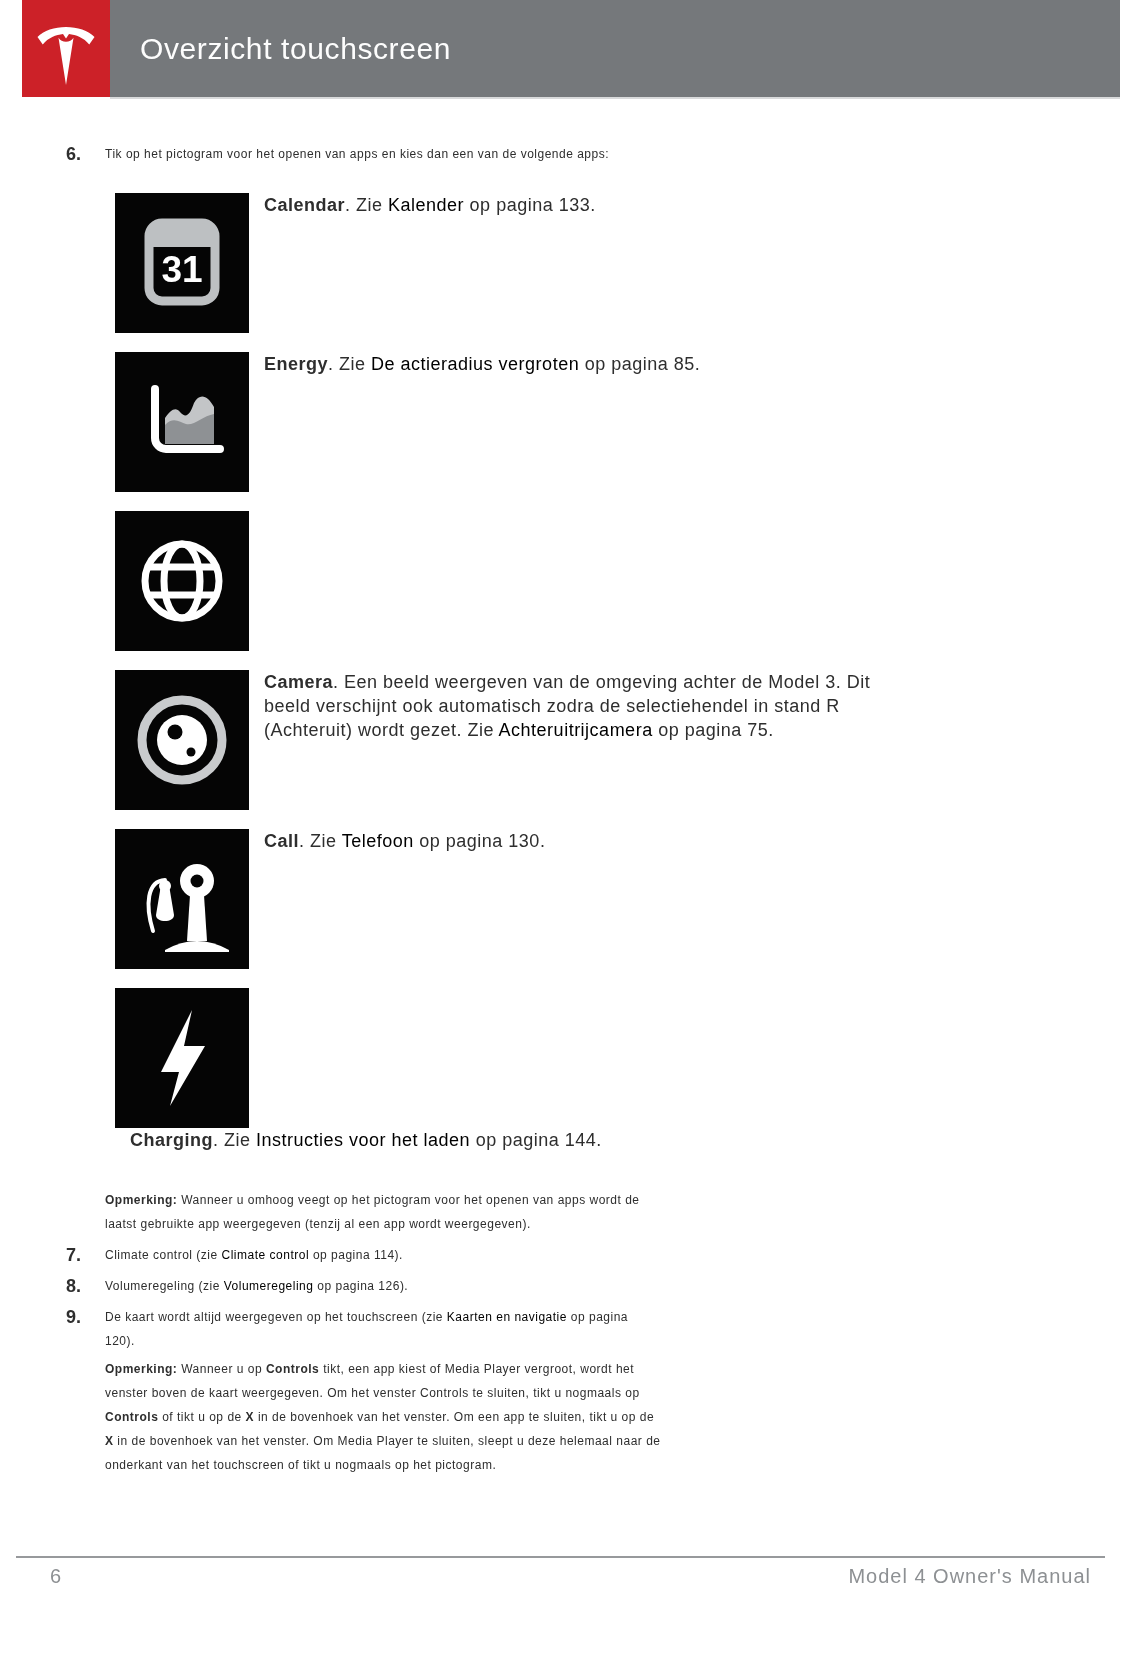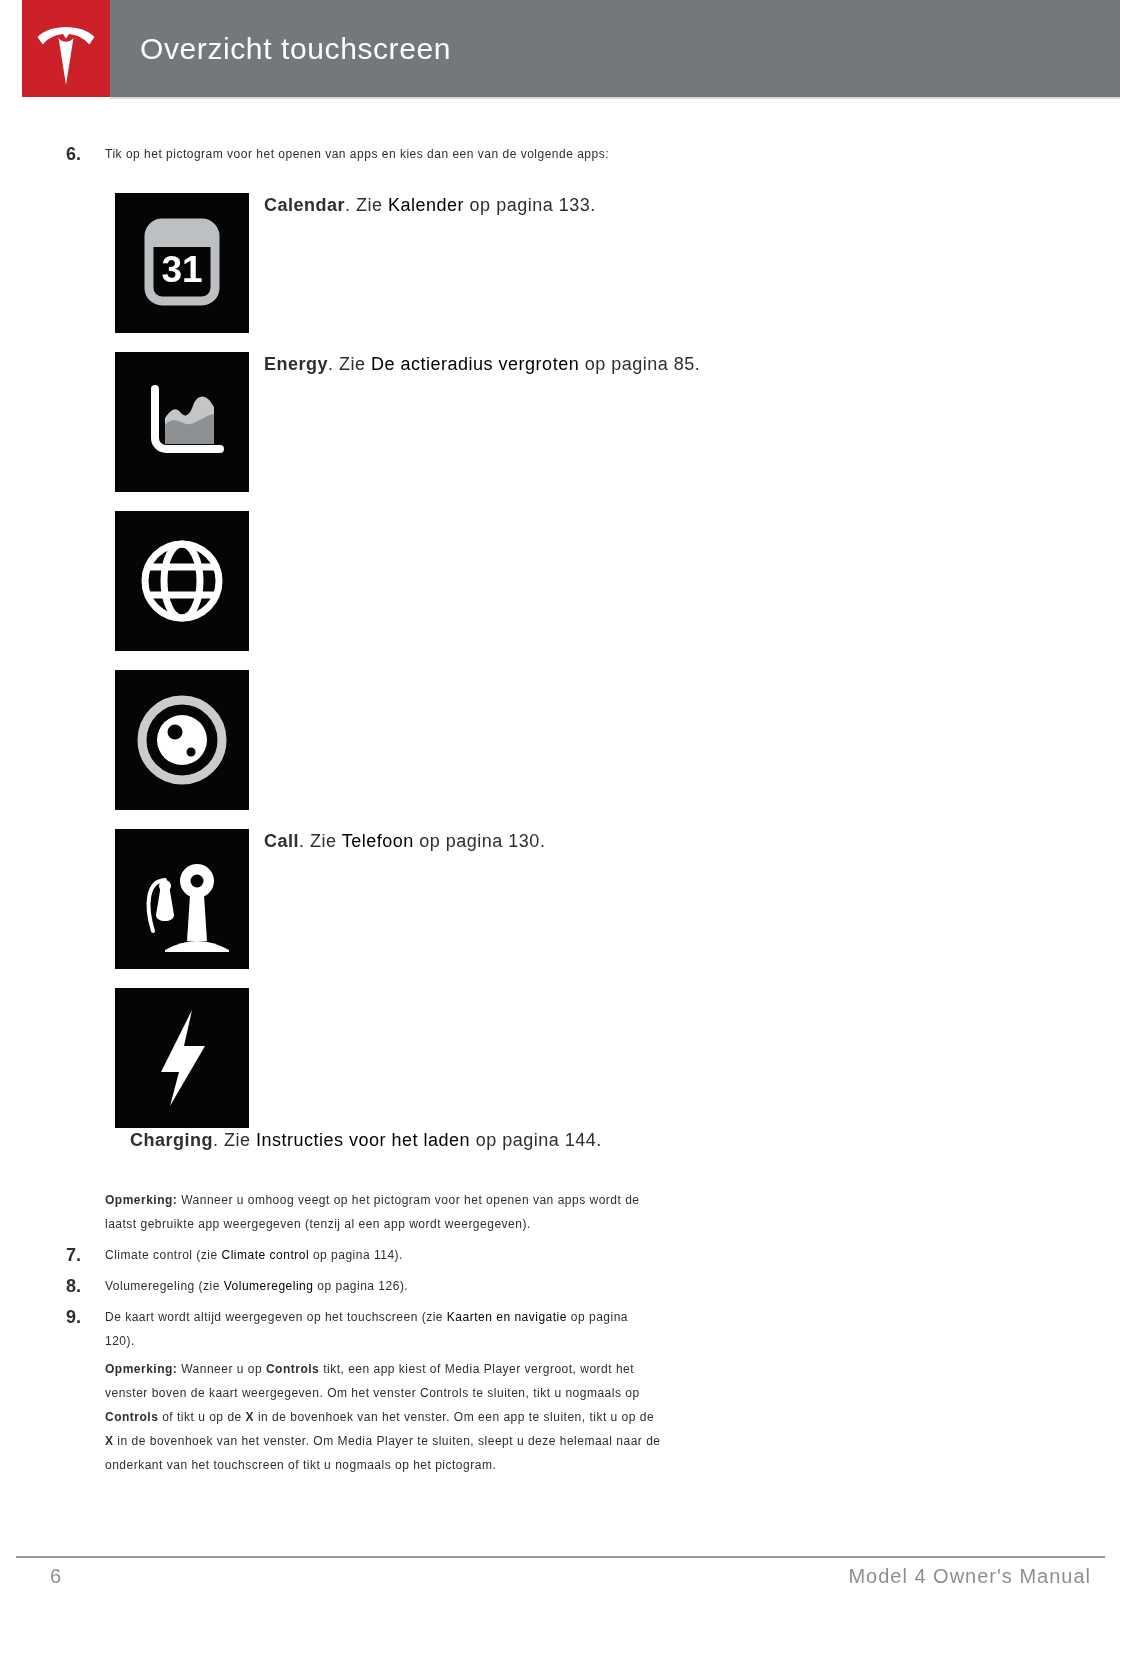--- a/index.html
+++ b/index.html
@@ -109,20 +109,23 @@
 
           <div class="app-row">
             <div class="tile">
               <svg width="134" height="140" viewBox="0 0 134 140">
                 <circle cx="67" cy="70" r="40" stroke="#c9cbcd" stroke-width="9" fill="none"></circle>
                 <circle cx="67" cy="70" r="25" fill="#ffffff"></circle>
                 <circle cx="60" cy="62" r="7.5" fill="#050505"></circle>
                 <circle cx="76" cy="82" r="4.5" fill="#050505"></circle>
               </svg>
             </div>
+            <p class="app-text runs"><span class="b">Camera</span><span>. Een beeld weergeven van de omgeving achter de Model 3. Dit
+beeld verschijnt ook automatisch zodra de selectiehendel in stand R
+(Achteruit) wordt gezet. Zie </span><span class="lnk">Achteruitrijcamera</span><span> op pagina 75.</span></p>
           </div>
 
           <div class="app-row">
             <div class="tile">
               <svg width="134" height="140" viewBox="0 0 134 140">
                 <path d="M38 102 C30 76 32 52 50 51" stroke="#ffffff" stroke-width="4" fill="none" stroke-linecap="round"></path>
                 <circle cx="50" cy="57" r="6" fill="#ffffff"></circle>
                 <path d="M45 62 C45 56 55 56 55 62 L59 86 C59 94 41 94 41 86 Z" fill="#ffffff"></path>
                 <circle cx="82" cy="52" r="17" fill="#ffffff"></circle>
                 <circle cx="82" cy="52" r="6.5" fill="#050505"></circle>

